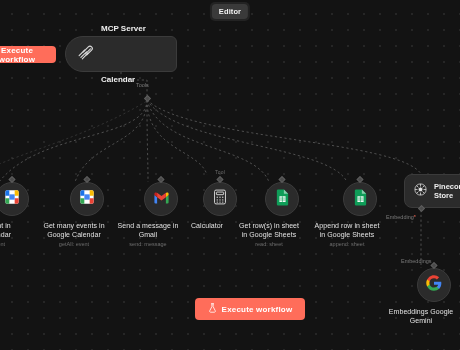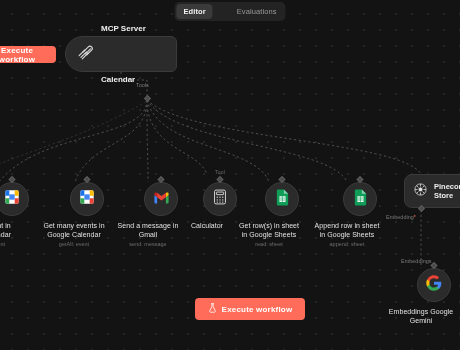--- a/index.html
+++ b/index.html
@@ -126,21 +126,20 @@
     <path class="dash" d="M147,100 C175,145 330,145 347,182"></path>
     <path class="dash" d="M147,100 C190,140 400,140 421,174"></path>
 
     <path class="dash2" d="M-10,168 C30,150 90,135 147,101" opacity="0.55"></path>
 
     <path class="dash" d="M421,210 L421,268"></path>
   </svg>
 
   <div class="tabbar">
     <div class="tab active">Editor</div>
-    <div class="tab">Evaluations</div>
   </div>
 
   <button class="exec-btn exec-left">
     <span>Execute workflow</span>
   </button>
 
   <div class="trigger">
     <span style="flex:0 0 auto;">
       <svg width="17" height="17" viewBox="0 0 24 24" fill="none" stroke="#d9d9d9" stroke-width="1.6" stroke-linecap="round">
         <path d="M3 16.5 L11 8.5"></path>

